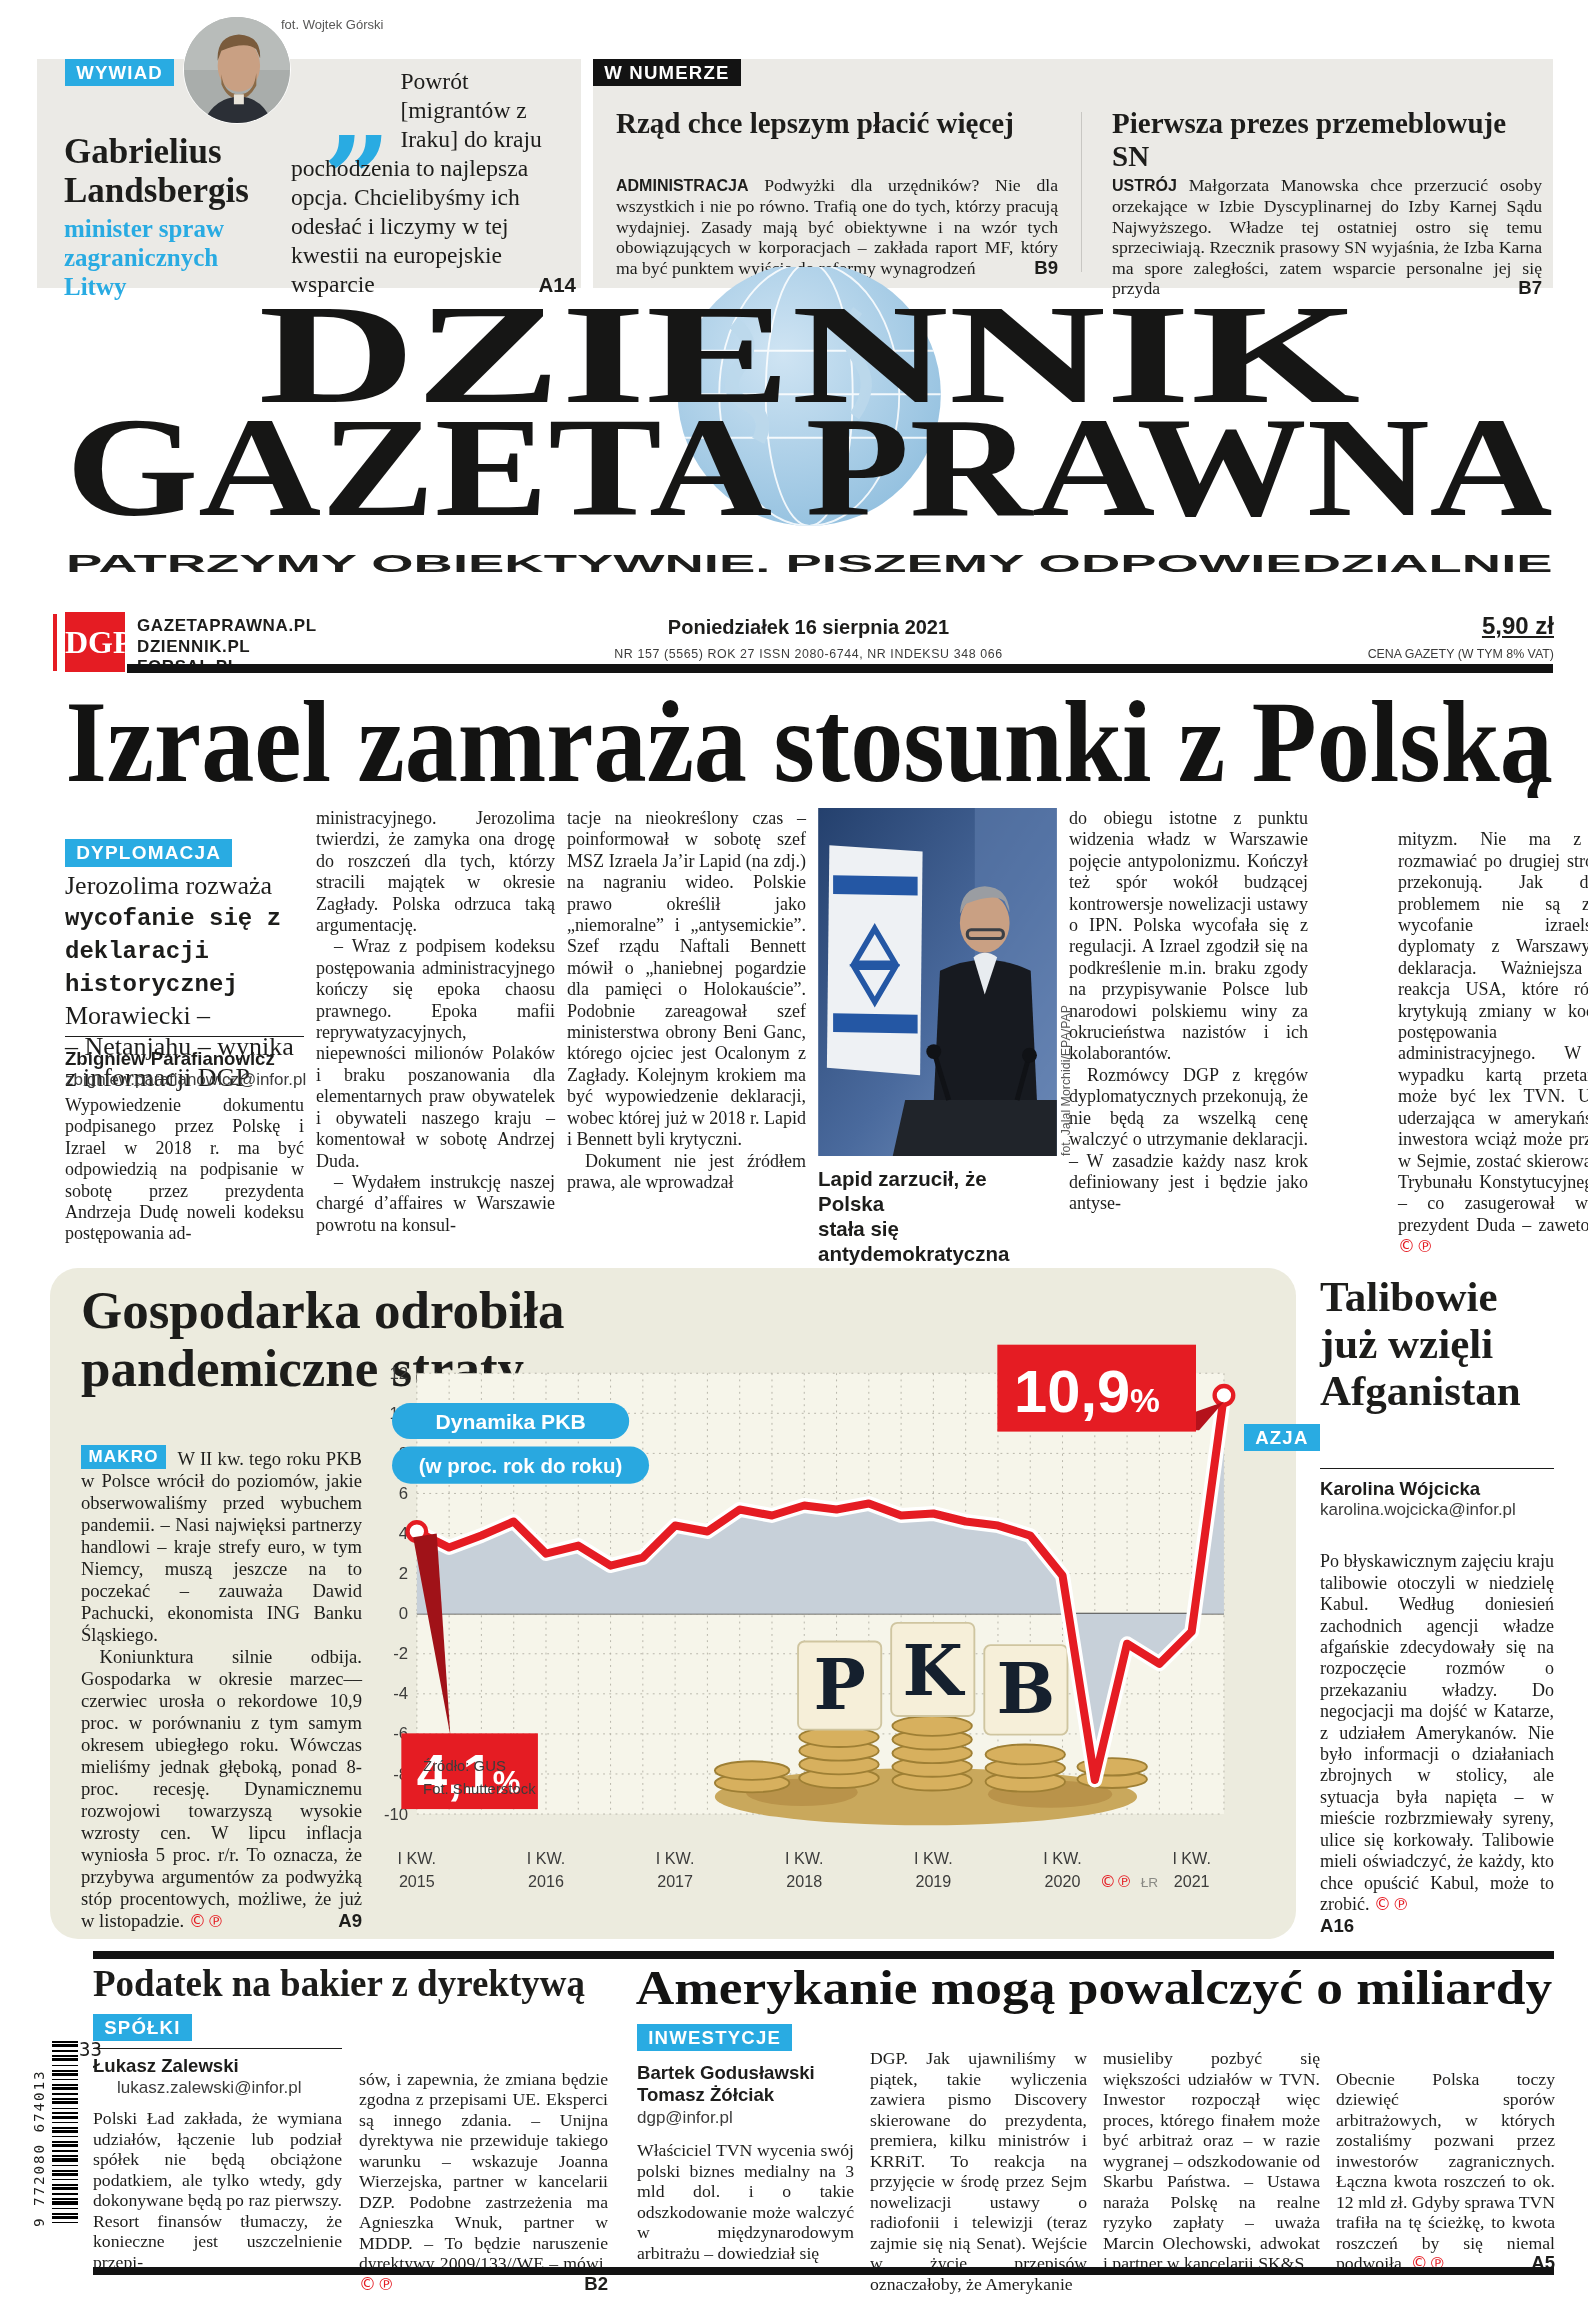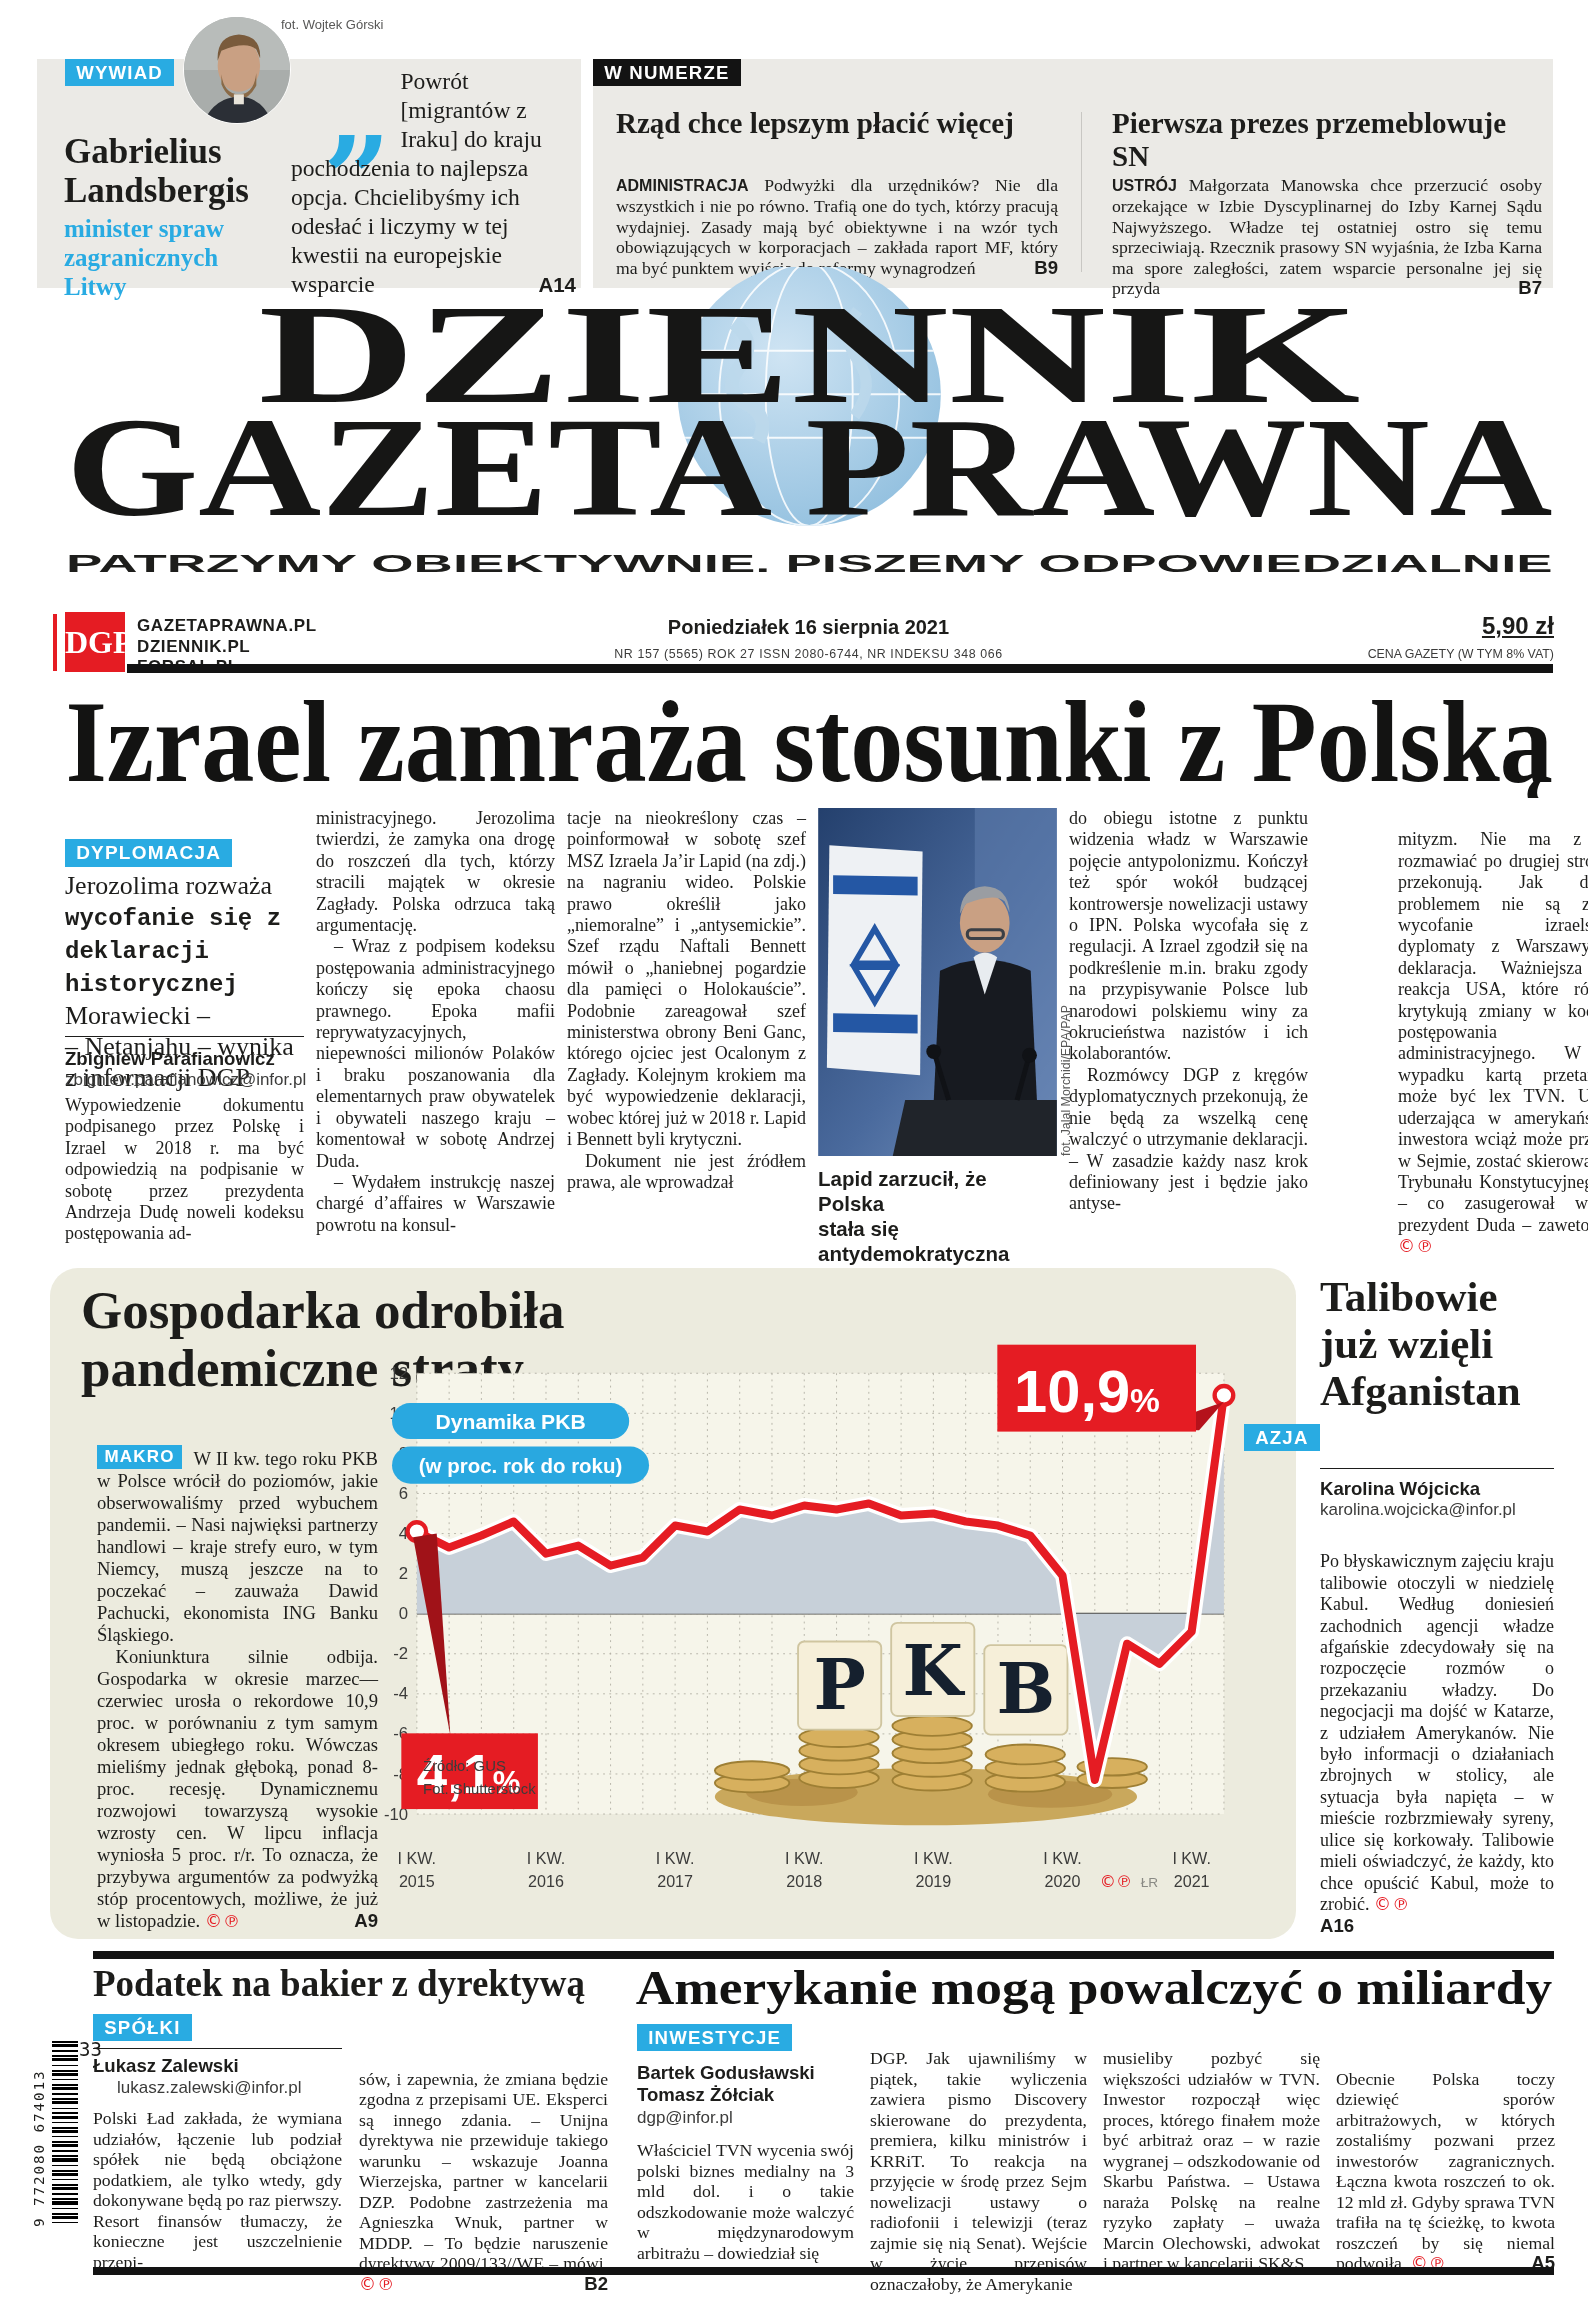--- a/index.html
+++ b/index.html
@@ -182,21 +182,21 @@
  Rozmówcy DGP z kręgów dyplomatycznych przekonują, że nie będą za wszelką cenę walczyć o utrzymanie deklaracji. – W zasadzie każdy nasz krok definiowany jest i będzie jako antyse-</div>
 <div class="col" style="left:1358px;top:808px;width:234px;height:429px;margin-left:40px;">
   <span>mityzm. Nie ma z kim rozmawiać po drugiej stronie – przekonują. Jak dodają, problemem nie są zresztą wycofanie izraelskiego dyplomaty z Warszawy czy deklaracja. Ważniejsza jest reakcja USA, które również krytykują zmiany w kodeksie postępowania administracyjnego. W ich wypadku kartą przetargową może być lex TVN. Ustawa uderzająca w amerykańskiego inwestora wciąż może przepaść w Sejmie, zostać skierowana do Trybunału Konstytucyjnego lub – co zasugerował wczoraj prezydent Duda – zawetowana. </span><span class="cp">©℗</span><span class="pref">A2</span>
 </div>
 
 <div class="abs" style="left:50px;top:1268px;width:1246px;height:671px;background:#ecebde;border-radius:28px;"></div>
 
 <div class="abs headser" style="left:81px;top:1281px;font-size:53px;line-height:58px;white-space:pre-line;">Gospodarka odrobiła
 pandemiczne straty</div>
 
-<div class="col" style="left:97px;top:1423px;width:281px;font-size:18.6px;line-height:22px;">
+<div class="col" style="left:81px;top:1423px;width:281px;font-size:18.6px;line-height:22px;">
   <span class="badge inline">MAKRO</span><span> W II kw. tego roku PKB w Polsce wrócił do poziomów, jakie obserwowaliśmy przed wybuchem pandemii. – Nasi najwięksi partnerzy handlowi – kraje strefy euro, w tym Niemcy, muszą jeszcze na to poczekać – zauważa Dawid Pachucki, ekonomista ING Banku Śląskiego.
  Koniunktura silnie odbija. Gospodarka w okresie marzec––czerwiec urosła o rekordowe 10,9 proc. w porównaniu z tym samym okresem ubiegłego roku. Wówczas mieliśmy jednak głęboką, ponad 8-proc. recesję. Dynamicznemu rozwojowi towarzyszą wysokie wzrosty cen. W lipcu inflacja wyniosła 5 proc. r/r. To oznacza, że przybywa argumentów za podwyżką stóp procentowych, możliwe, że już w listopadzie. </span><span class="cp">©℗</span><span class="pref">A9</span>
 </div>
 
 <svg class="abs" id="chart" style="left:367px;top:1336px;" width="913" height="596" viewBox="0 0 1470 960">
   <rect x="80" y="60" width="1300" height="710" fill="#f6f5ea"></rect>
   <g id="grid-layer">
       <line x1="80" y1="60" x2="80" y2="770" stroke="#b4b2a6" stroke-width="1.5" stroke-dasharray="3,7"></line>
       <line x1="132" y1="60" x2="132" y2="770" stroke="#b4b2a6" stroke-width="1.5" stroke-dasharray="3,7"></line>
       <line x1="184" y1="60" x2="184" y2="770" stroke="#b4b2a6" stroke-width="1.5" stroke-dasharray="3,7"></line>

